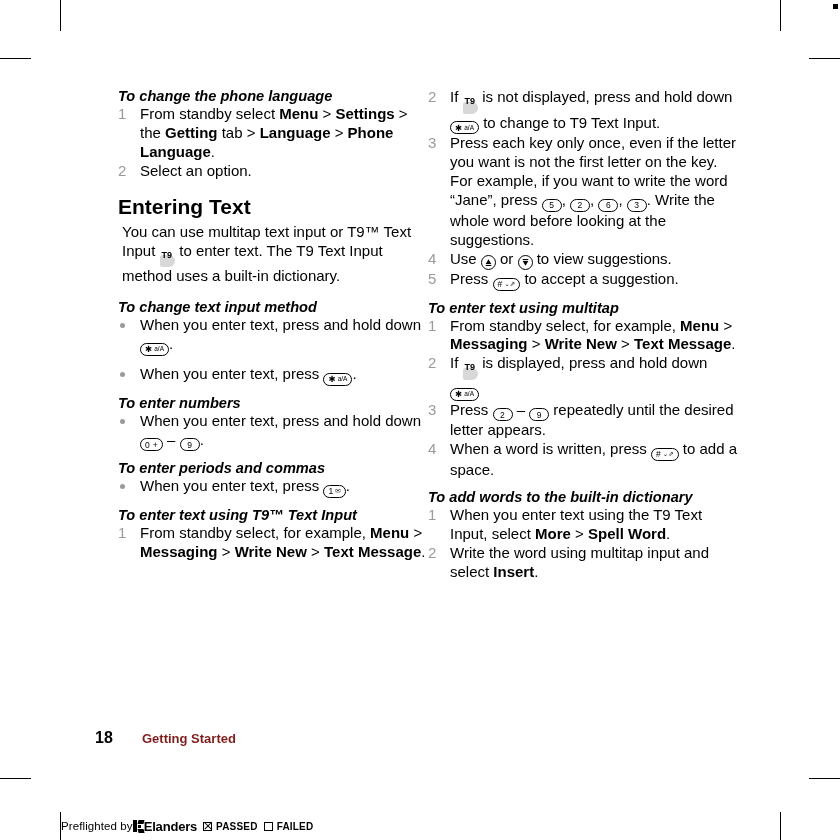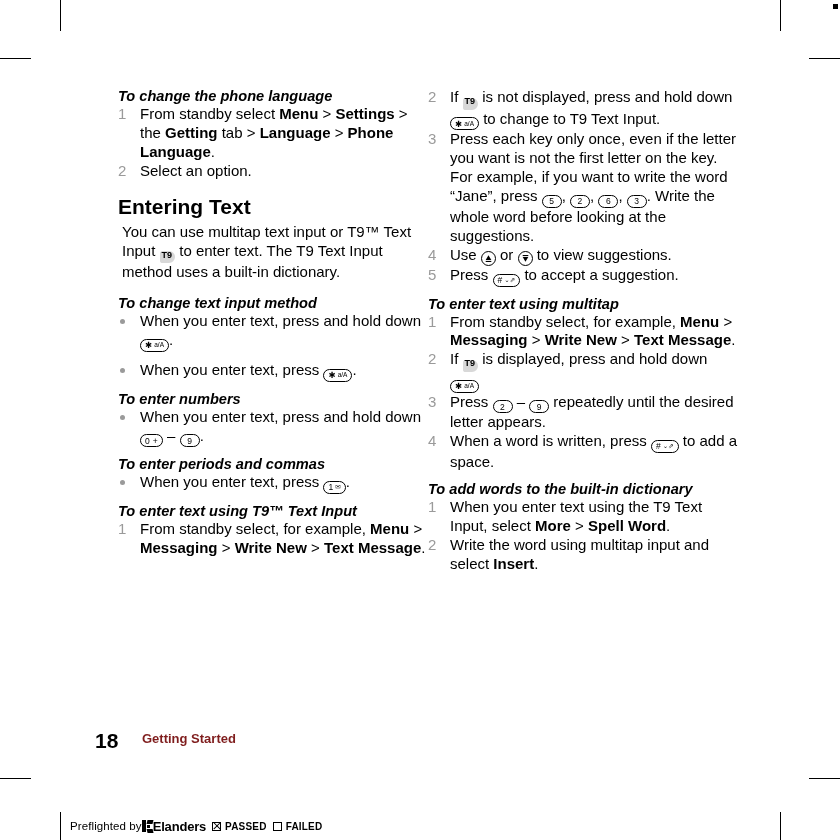--- a/index.html
+++ b/index.html
@@ -139,54 +139,53 @@
 
   
   .t9ind {
     display: inline-flex;
     align-items: center;
     justify-content: center;
     vertical-align: -2px;
     background: #d8d8d8;
     border-radius: 3px 7px 7px 3px;
     height: 12px;
-    padding: 0 3px 4px 2px;
+    padding: 0 3px 12px 2px;
     font-size: 9px;
     font-weight: bold;
     line-height: 1;
     color: #000;
     box-sizing: border-box;
   }
 
   
   .folio {
     position: absolute;
     left: 95px;
     top: 729px;
-    font-size: 21px;
+    font-size: 16px;
     font-weight: bold;
   }
   .running-head {
     position: absolute;
     left: 142px;
     top: 731px;
     font-size: 13px;
     font-weight: bold;
     color: #7f1d1d;
   }
 
   
   .preflight {
     position: absolute;
     left: 60px;
     top: 812px;
     height: 28px;
     display: flex;
     align-items: center;
-    padding-left: 9px;
     font-size: 11.5px;
   }
   .pf-text { font-size: 11.5px; letter-spacing: .1px; }
   .pf-logo-mark {
     display: inline-block;
     width: 11px; height: 12px;
     position: relative;
     vertical-align: -1px;
   }
   .pf-logo-mark i {

